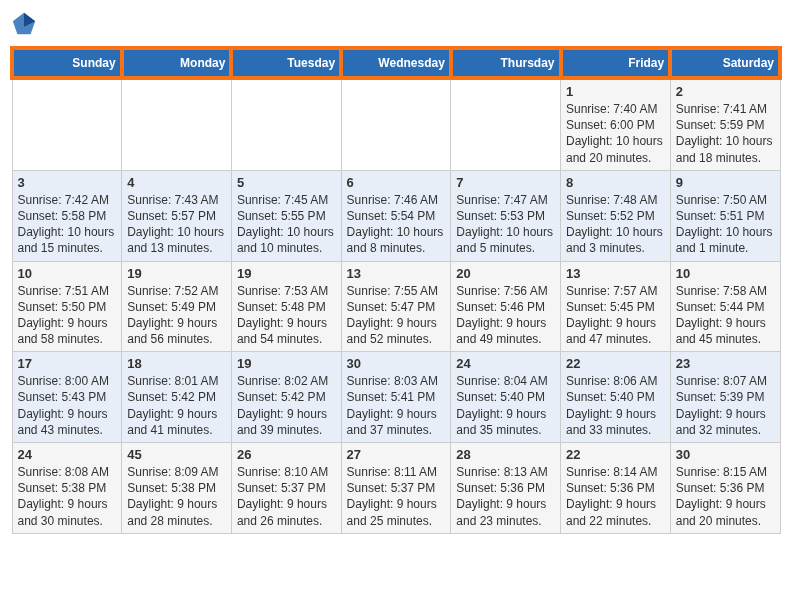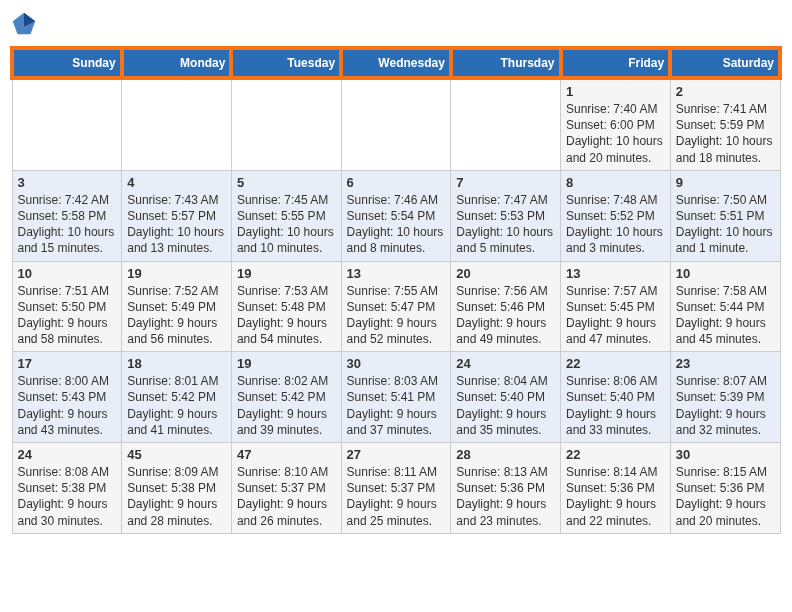--- a/index.html
+++ b/index.html
@@ -230,21 +230,21 @@
       <tr>
         <td>
           <span class="day-num">24</span>
           <div class="day-info">Sunrise: 8:08 AM<br>Sunset: 5:38 PM<br>Daylight: 9 hours<br>and 30 minutes.</div>
         </td>
         <td>
           <span class="day-num">45</span>
           <div class="day-info">Sunrise: 8:09 AM<br>Sunset: 5:38 PM<br>Daylight: 9 hours<br>and 28 minutes.</div>
         </td>
         <td>
-          <span class="day-num">47</span>
+          <span class="day-num">26</span>
           <div class="day-info">Sunrise: 8:10 AM<br>Sunset: 5:37 PM<br>Daylight: 9 hours<br>and 26 minutes.</div>
         </td>
         <td>
           <span class="day-num">27</span>
           <div class="day-info">Sunrise: 8:11 AM<br>Sunset: 5:37 PM<br>Daylight: 9 hours<br>and 25 minutes.</div>
         </td>
         <td>
           <span class="day-num">28</span>
           <div class="day-info">Sunrise: 8:13 AM<br>Sunset: 5:36 PM<br>Daylight: 9 hours<br>and 23 minutes.</div>
         </td>

